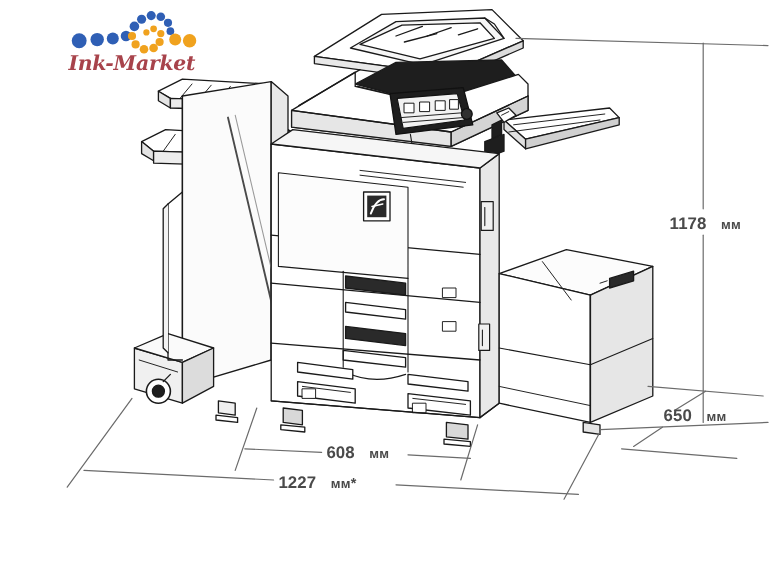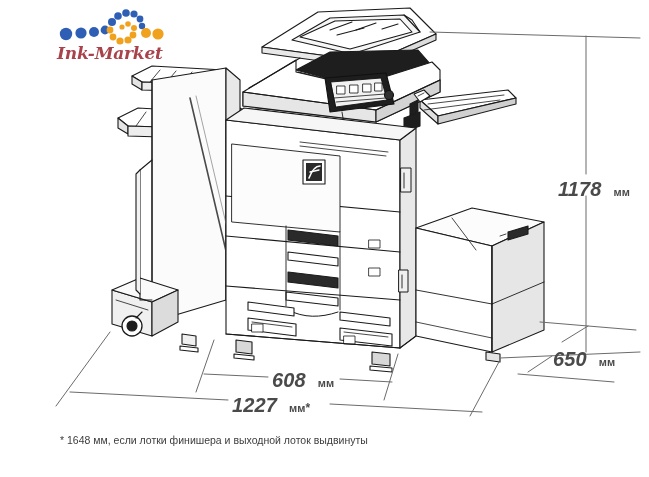--- a/index.html
+++ b/index.html
@@ -46,38 +46,37 @@
   }
 
   
   .dim-label {
     position: absolute;
     color: #4a4a4a;
     white-space: nowrap;
     font-family: "Liberation Sans", sans-serif;
   }
   .dim-num {
-    font-size: 20px;
+    font-size: 14px;
     font-weight: bold;
     letter-spacing: 0.1px;
-    font-style: italic;
   }
   .dim-unit {
     font-size: 11px;
     font-weight: bold;
     letter-spacing: 0.2px;
     padding-left: 12px;
   }
   .dim-star {
     font-size: 12px;
     font-weight: bold;
   }
 
   #dim-height-label { left: 558px; top: 178px; }
-  #dim-depth-label  { left: 553px; top: 348px; }
+  #dim-depth-label  { left: 553px; top: 338px; }
   #dim-width-front-label { left: 272px; top: 369px; text-align: right; }
   #dim-width-total-label { left: 232px; top: 394px; }
 
   
   .note {
     position: absolute;
     color: #3d3d3d;
     font-size: 10.5px;
     font-family: "Liberation Sans", sans-serif;
     white-space: nowrap;
@@ -360,15 +359,14 @@
   </div>
 
   <div class="dim-label" id="dim-width-front-label">
     <span class="dim-num">608</span><span class="dim-unit">мм</span>
   </div>
 
   <div class="dim-label" id="dim-width-total-label">
     <span class="dim-num">1227</span><span class="dim-unit">мм</span><span class="dim-star">*</span>
   </div>
 
-  <div class="note" id="footnote">* 1648 мм, если лотки финишера и выходной лоток выдвинуты</div>
 
 </div>
 
 </body></html>

